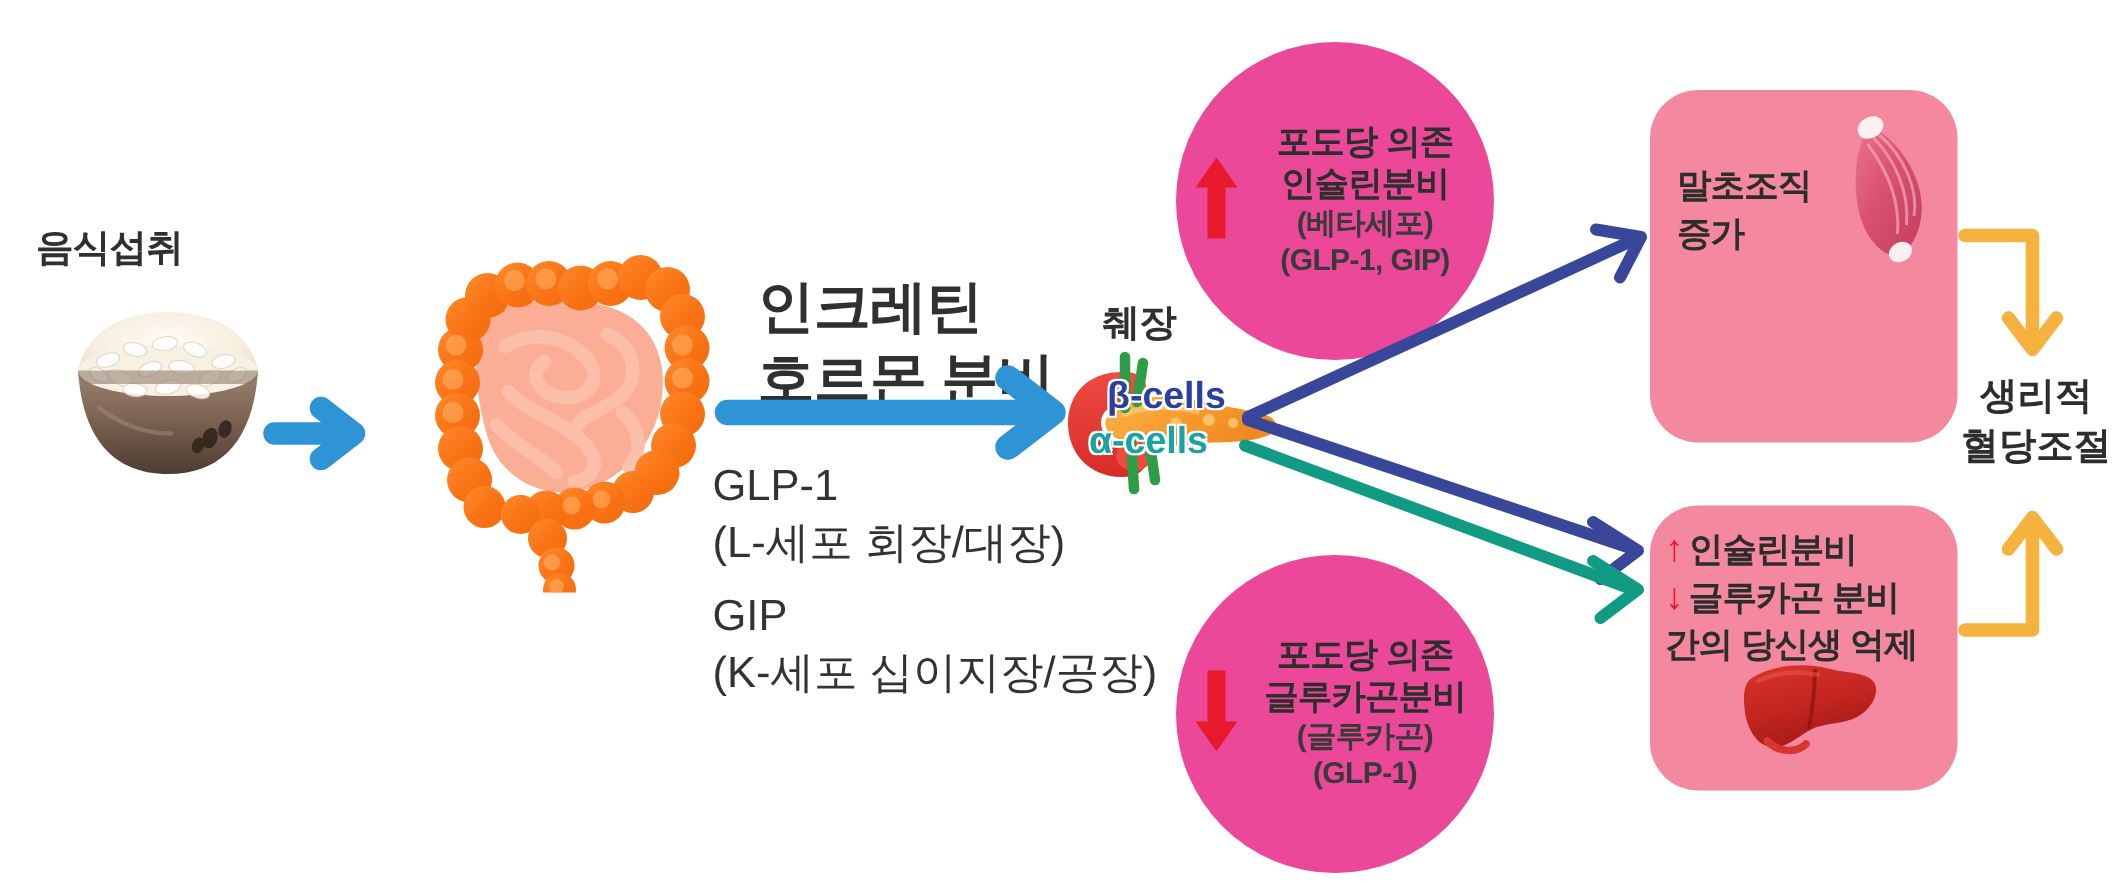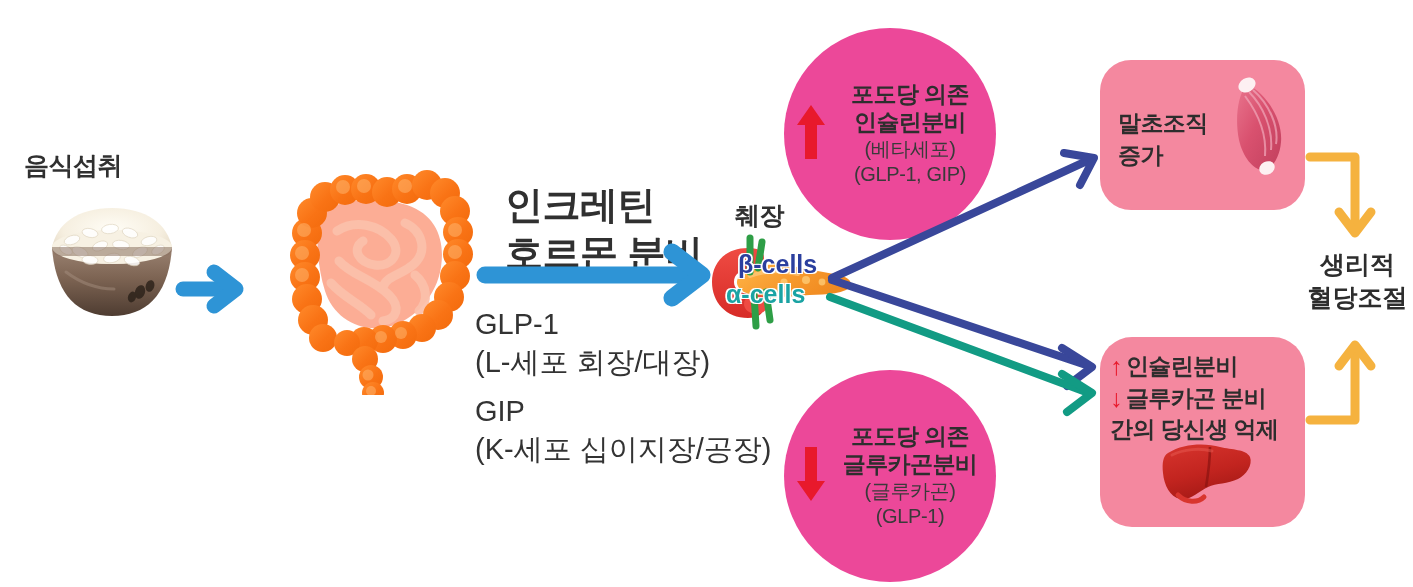--- a/index.html
+++ b/index.html
@@ -67,31 +67,31 @@
   .circle-arrow{
     width:40px;text-align:center;flex:0 0 42px;
     margin-left:6px;
   }
   .circle-text{flex:1 1 auto;text-align:center;padding-right:8px;}
   .circle-text .l1,.circle-text .l2{
     font-size:23px;font-weight:bold;color:#2e2e2e;line-height:1.2;
     white-space:nowrap;letter-spacing:-0.6px;
   }
   .circle-text .l3,.circle-text .l4{
-    font-size:20px;font-weight:normal;color:#3a3a3a;line-height:1.25;
+    font-size:20px;font-weight:bold;color:#3a3a3a;line-height:1.25;
     white-space:nowrap;letter-spacing:-0.4px;
   }
 
   
   .pink-box{
     background:#f4889f;
     border-radius:32px;
     position:absolute;
   }
-  #box-peripheral{left:1100px;top:60px;width:205px;height:150px;border-radius:31px;}
+  #box-peripheral{left:1100px;top:60px;width:205px;height:235px;}
   #box-liver{left:1100px;top:337px;width:205px;height:190px;}
   .box-text{
     position:absolute;
     font-size:23px;font-weight:bold;color:#2d2d2d;
     line-height:1.38;letter-spacing:-0.6px;white-space:nowrap;
   }
   #peripheral-text{left:18px;top:48px;}
   #liver-text{left:10px;top:14px;}
   #liver-text .row{display:flex;align-items:center;gap:4px;}
   .mini-arrow{color:#e8192c;font-size:25px;font-weight:bold;line-height:1;}

